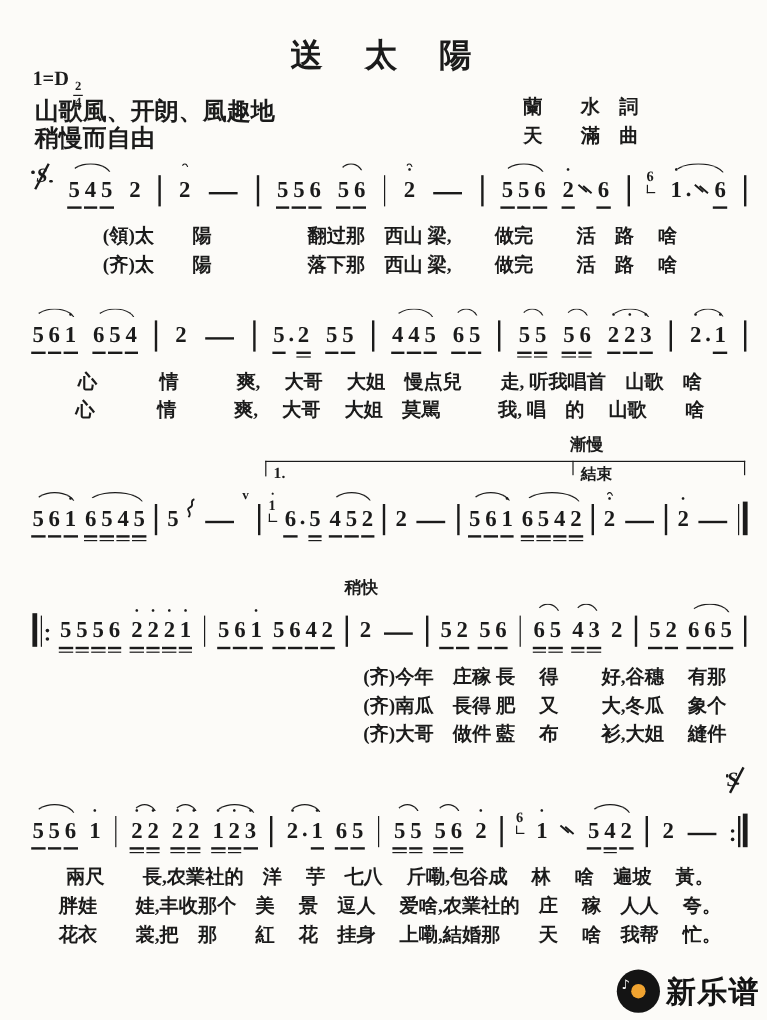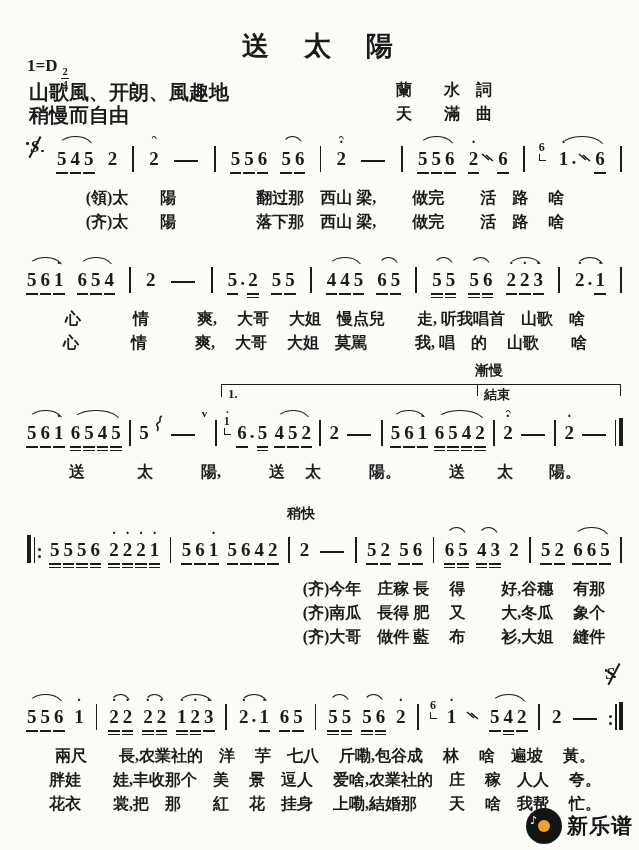--- a/index.html
+++ b/index.html
@@ -6,21 +6,21 @@
   html,body{margin:0;padding:0;background:#e8e8e8;}
   .score{position:relative;width:639px;height:850px;background:#fcfbf8;color:var(--ink);
          font-family:"Liberation Serif","DejaVu Serif",serif;overflow:hidden;margin:0 auto;}
   
   .title{position:absolute;top:28px;left:0;right:0;text-align:center;font-size:27px;font-weight:bold;letter-spacing:4px;}
   .meta-key{position:absolute;left:27px;top:56px;font-size:17px;font-weight:bold;}
   .tsig{display:inline-flex;flex-direction:column;margin-left:4px;vertical-align:-4px;font-size:10.5px;line-height:1.1;font-weight:bold;text-align:center;}
   .tsig .tt{border-bottom:1.2px solid var(--ink);padding:0 1px;}
   .mood{position:absolute;left:29px;font-size:20px;font-weight:bold;}
   .m1{top:79px}.m2{top:102px}
-  .credits{position:absolute;left:396px;top:78px;font-size:16px;font-weight:bold;line-height:24px;}
+  .credits{position:absolute;left:436px;top:78px;font-size:16px;font-weight:bold;line-height:24px;}
   
   .sys{position:relative;}
   .sys1{margin:128px 14px 0 25px;padding-top:8px;}
   .sys2{margin:20px 14px 0 25px;padding-top:8px;}
   .sys3{margin:8px 14px 0 25px;padding-top:46px;}
   .sys4{margin:20px 14px 0 25px;padding-top:28px;font-family:Liberation Serif, serif;}
   .sys5{margin:18px 14px 0 25px;padding-top:28px;}
   .row{display:flex;align-items:flex-end;justify-content:space-between;flex-wrap:nowrap;}
   
   .nt{display:inline-flex;flex-direction:column;align-items:center;}
@@ -65,21 +65,21 @@
   .a-jianman{left:450px;top:0;font-size:14px;}
   .a-jieshu{left:459px;top:24px;font-size:13px;}
   .a-shaokuai{left:262px;top:2px;font-size:14px;}
   .a-segno-right{position:absolute;right:10px;top:-2px;}
   .a-segno-right .segno{margin:0;}
   
   .logo{position:absolute;right:6px;bottom:6px;display:flex;align-items:center;gap:5px;}
   .vinyl{position:relative;width:36px;height:36px;border-radius:50%;background:#141414;flex:none;}
   .vc{position:absolute;left:12px;top:12px;width:12px;height:12px;background:#f0a330;border-radius:50%;}
   .vn{position:absolute;left:4px;top:6px;color:#fff;font-size:11px;font-family:"DejaVu Sans",sans-serif;}
-  .logo-text{font-size:21px;font-weight:900;color:#141414;font-family:"Liberation Sans","DejaVu Sans",sans-serif;letter-spacing:1px;}
+  .logo-text{font-size:25px;font-weight:900;color:#141414;font-family:"Liberation Sans","DejaVu Sans",sans-serif;letter-spacing:1px;}
 </style>
 </head>
 <body>
 
 <div class="score">
   <div class="title">送　太　陽</div>
   <div class="meta-key">
     <span>1=D</span><span class="tsig">
         <span class="tt">2</span>
         <span>4</span>
@@ -763,21 +763,20 @@
               <span class="uls"></span>
               <span class="bl">&nbsp;</span>
             </span>
           </span>
           <span class="dash"></span>
           <span class="barend">
             <span class="bln"></span>
             <span class="blk"></span>
           </span>
         </div>
-        <div class="lyr">送　　　 太　　　陽,　　　送　 太　　　陽。　　　送　　太　　 陽。</div>
       </div>
       <div class="sys sys4">
         <div class="ann a-shaokuai">稍快</div>
         <div class="row">
           <span class="brs">
             <span class="blk"></span>
             <span class="bln"></span>
             <span class="rdots">
               <span class="rd"></span>
               <span class="rd"></span>

